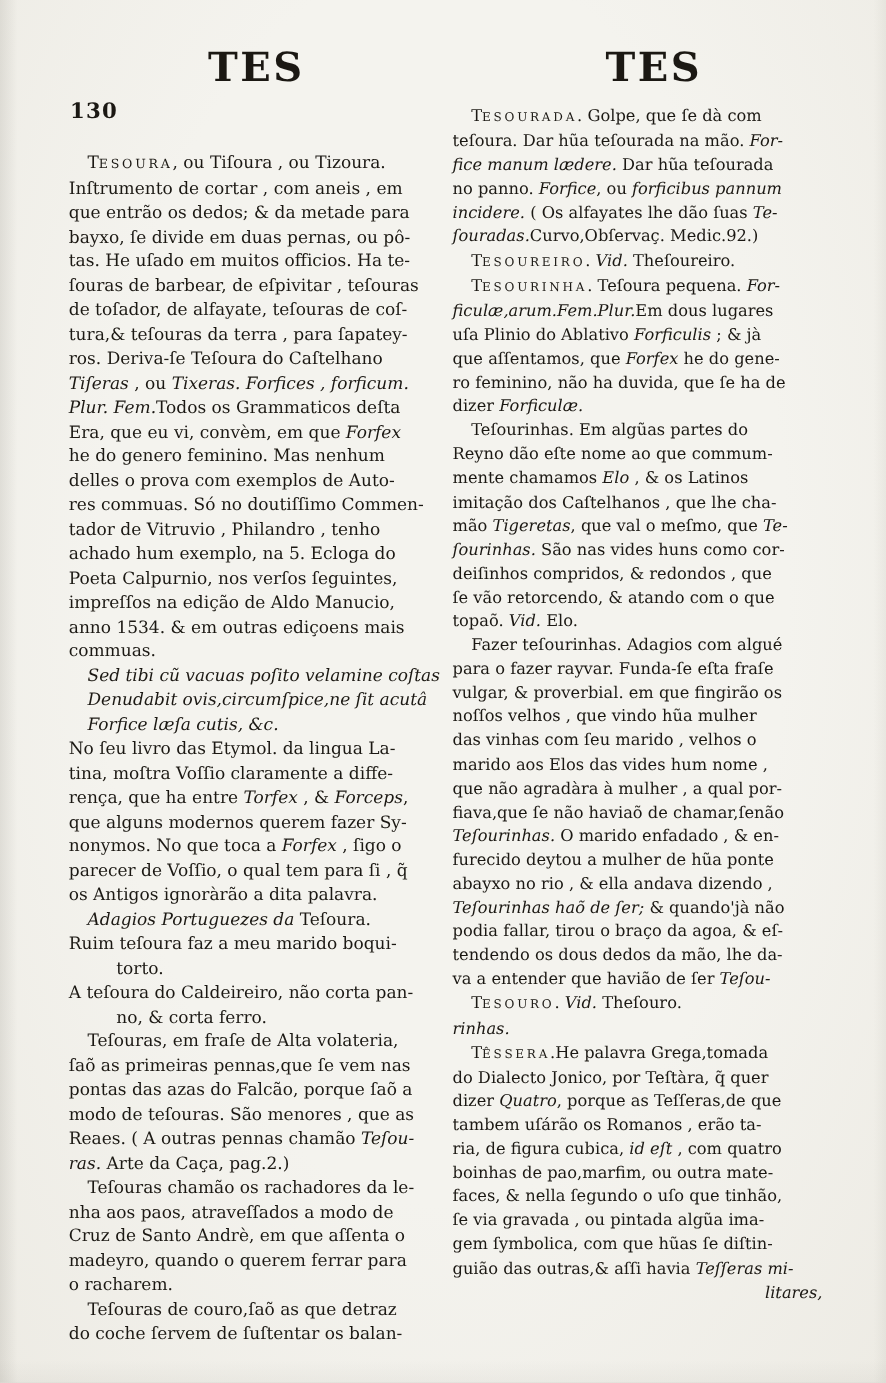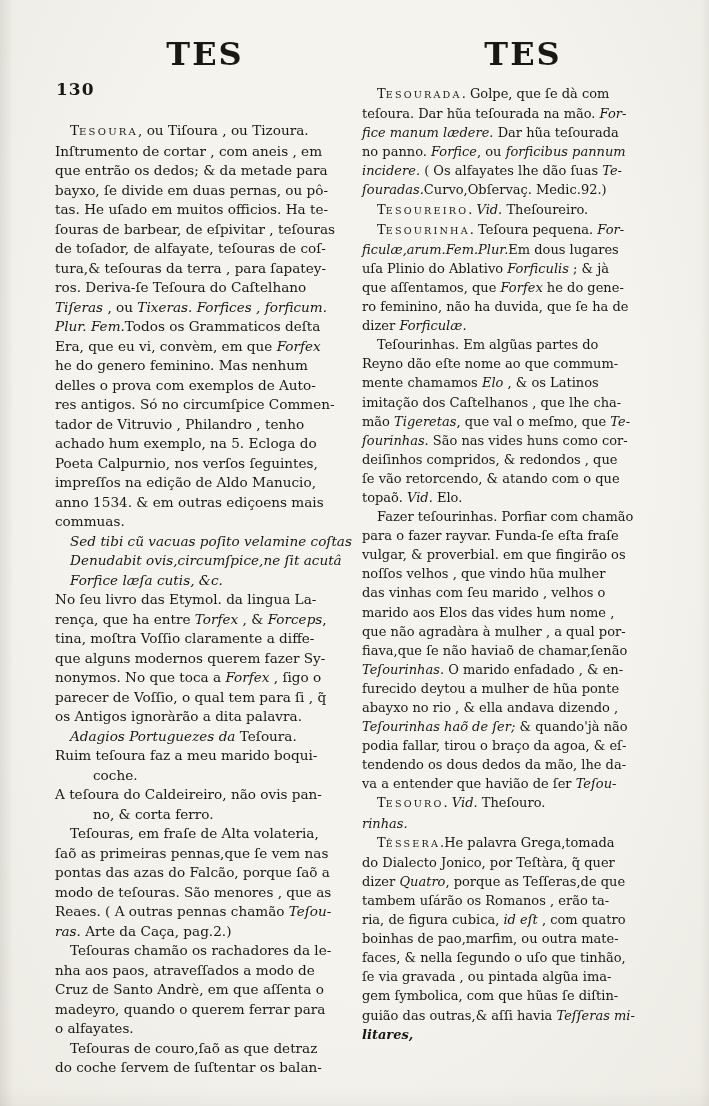--- a/index.html
+++ b/index.html
@@ -28,21 +28,21 @@
   .rh-left{left:55px;width:300px;}
   .rh-right{left:362px;width:322px;}
   .col{position:absolute;top:84px;}
   .col-left{left:55px;width:302px;font-size:13.6px;line-height:19.5px;margin-top:37px;}
   .col-right{left:362px;width:308px;font-size:13px;line-height:19.1px;}
   .line{white-space:nowrap;}
   .line i{font-style:italic;}
   .sc{font-size:0.74em;letter-spacing:2.2px;}
   .indent{padding-left:15px;}
   .indent2{padding-left:38px;}
-  .right{padding-right:12px;font-weight:bold;}
+  .right{text-align:right;padding-right:12px;}
 </style>
 </head>
 <body>
 
 <div class="page">
   <div class="pagenum">130</div>
   <div class="runhead rh-left">TES</div>
   <div class="runhead rh-right">TES</div>
   <div class="col col-left">
       <div class="line indent">T<span class="sc">ESOURA</span>, ou Tiſoura , ou Tizoura.</div>
@@ -52,53 +52,53 @@
       <div class="line">tas. He uſado em muitos officios. Ha te-</div>
       <div class="line">ſouras de barbear, de eſpivitar , teſouras</div>
       <div class="line">de toſador, de alfayate, teſouras de coſ-</div>
       <div class="line">tura,&amp; teſouras da terra , para ſapatey-</div>
       <div class="line">ros. Deriva-ſe Teſoura do Caſtelhano</div>
       <div class="line"><i>Tiſeras</i> , ou <i>Tixeras. Forfices , forficum.</i></div>
       <div class="line"><i>Plur. Fem.</i>Todos os Grammaticos deſta</div>
       <div class="line">Era, que eu vi, convèm, em que <i>Forfex</i></div>
       <div class="line">he do genero feminino. Mas nenhum</div>
       <div class="line">delles o prova com exemplos de Auto-</div>
-      <div class="line">res antigos. Só no circumſpice Commen-</div>
+      <div class="line">res commuas. Só no doutiſſimo Commen-</div>
       <div class="line">tador de Vitruvio , Philandro , tenho</div>
       <div class="line">achado hum exemplo, na 5. Ecloga do</div>
       <div class="line">Poeta Calpurnio, nos verſos ſeguintes,</div>
       <div class="line">impreſſos na edição de Aldo Manucio,</div>
       <div class="line">anno 1534. &amp; em outras ediçoens mais</div>
       <div class="line">commuas.</div>
       <div class="line indent"><i>Sed tibi cũ vacuas poſito velamine coſtas</i></div>
       <div class="line indent"><i>Denudabit ovis,circumſpice,ne ſit acutâ</i></div>
       <div class="line indent"><i>Forfice læſa cutis, &amp;c.</i></div>
       <div class="line">No ſeu livro das Etymol. da lingua La-</div>
+      <div class="line">tina, moſtra Voſſio claramente a diffe-</div>
       <div class="line">rença, que ha entre <i>Torfex</i> , &amp; <i>Forceps</i>,</div>
-      <div class="line">tina, moſtra Voſſio claramente a diffe-</div>
       <div class="line">que alguns modernos querem fazer Sy-</div>
       <div class="line">nonymos.  No que toca a <i>Forfex</i> , ſigo o</div>
       <div class="line">parecer de Voſſio, o qual tem para ſi , q̃</div>
       <div class="line">os Antigos ignoràrão a dita palavra.</div>
       <div class="line indent"><i>Adagios Portuguezes da</i> Teſoura.</div>
       <div class="line">Ruim teſoura faz a meu marido boqui-</div>
-      <div class="line indent2">coche.</div>
-      <div class="line">A teſoura do Caldeireiro, não ovis pan-</div>
+      <div class="line indent2">torto.</div>
+      <div class="line">A teſoura do Caldeireiro, não corta pan-</div>
       <div class="line indent2">no, &amp; corta ferro.</div>
       <div class="line indent">Teſouras, em fraſe de Alta volateria,</div>
       <div class="line">ſaõ as primeiras pennas,que ſe vem nas</div>
       <div class="line">pontas das azas do Falcão, porque ſaõ a</div>
       <div class="line">modo de teſouras. São menores , que as</div>
       <div class="line">Reaes. ( A outras pennas chamão <i>Teſou-</i></div>
       <div class="line"><i>ras.</i> Arte da Caça, pag.2.)</div>
       <div class="line indent">Teſouras chamão os rachadores da le-</div>
       <div class="line">nha aos paos, atraveſſados a modo de</div>
       <div class="line">Cruz de Santo Andrè, em que aſſenta o</div>
       <div class="line">madeyro, quando o querem ferrar para</div>
-      <div class="line">o alfayates.</div>
+      <div class="line">o racharem.</div>
       <div class="line indent">Teſouras de couro,ſaõ as que detraz</div>
       <div class="line">do coche ſervem de ſuſtentar os balan-</div>
     </div>
   <div class="col col-right">
       <div class="line indent">T<span class="sc">ESOURADA</span>. Golpe, que ſe dà com</div>
       <div class="line">teſoura. Dar hũa teſourada na mão. <i>For-</i></div>
       <div class="line"><i>fice manum lædere.</i>  Dar hũa teſourada</div>
       <div class="line">no panno. <i>Forfice</i>, ou <i>forficibus pannum</i></div>
       <div class="line"><i>incidere.</i> ( Os alfayates lhe dão ſuas <i>Te-</i></div>
       <div class="line"><i>ſouradas.</i>Curvo,Obſervaç. Medic.92.)</div>
@@ -111,21 +111,21 @@
       <div class="line">dizer <i>Forficulæ.</i></div>
       <div class="line indent">Teſourinhas. Em algũas partes do</div>
       <div class="line">Reyno dão eſte nome ao que commum-</div>
       <div class="line">mente chamamos <i>Elo</i> , &amp;  os Latinos</div>
       <div class="line">imitação dos Caſtelhanos , que lhe cha-</div>
       <div class="line">mão <i>Tigeretas</i>, que val o meſmo, que <i>Te-</i></div>
       <div class="line"><i>ſourinhas.</i> São nas vides huns como cor-</div>
       <div class="line">deiſinhos compridos, &amp; redondos , que</div>
       <div class="line">ſe vão retorcendo, &amp; atando com  o que</div>
       <div class="line">topaõ. <i>Vid.</i> Elo.</div>
-      <div class="line indent">Fazer teſourinhas. Porfiar com chamão</div>
+      <div class="line indent">Fazer teſourinhas. Adagios com algué</div>
       <div class="line">para o fazer rayvar. Funda-ſe eſta fraſe</div>
       <div class="line">vulgar, &amp; proverbial. em que fingirão os</div>
       <div class="line">noſſos velhos , que vindo hũa mulher</div>
       <div class="line">das vinhas com ſeu marido , velhos o</div>
       <div class="line">marido aos Elos das vides hum nome ,</div>
       <div class="line">que não agradàra à mulher , a qual por-</div>
       <div class="line">fiava,que ſe não haviaõ de chamar,ſenão</div>
       <div class="line"><i>Teſourinhas.</i> O marido enfadado , &amp; en-</div>
       <div class="line">furecido deytou a mulher de hũa ponte</div>
       <div class="line">abayxo no rio , &amp; ella andava dizendo ,</div>

